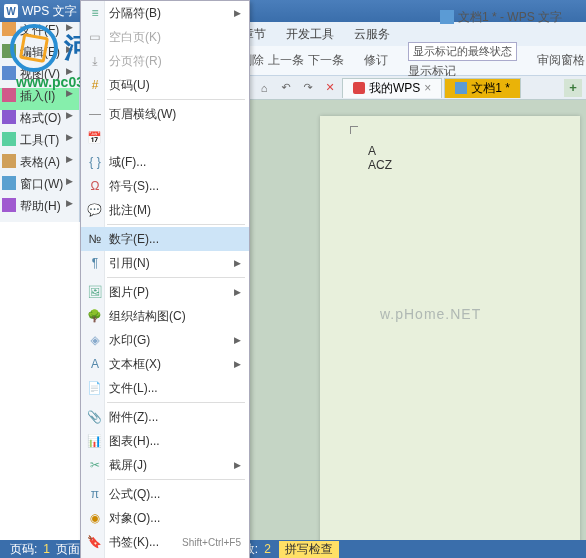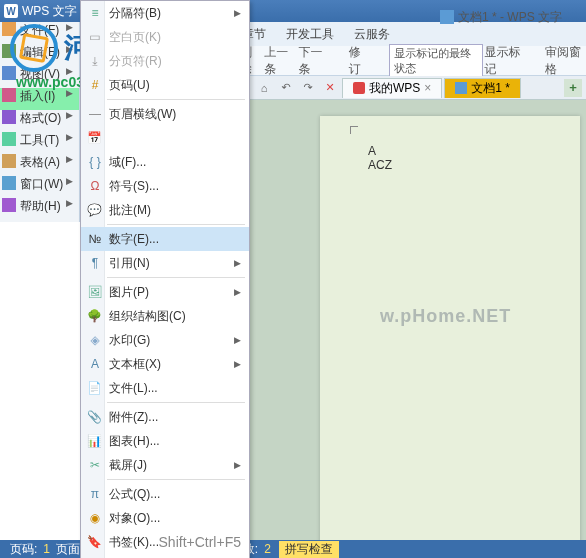--- a/index.html
+++ b/index.html
@@ -24,33 +24,33 @@
 .wm-logo{display:flex;align-items:center}
 .wm-circle{width:48px;height:48px;border:4px solid #2a8fd4;border-radius:50%;display:flex;align-items:center;justify-content:center;position:relative}
 .wm-circle::before{content:"";position:absolute;width:20px;height:20px;border:3px solid #f5a623;border-radius:3px;transform:rotate(10deg)}
 .wm-text{font-size:28px;font-weight:bold;color:#1a6bb0;margin-left:6px;letter-spacing:2px}
 .wm-url{color:#1fa050;font-size:14px;font-weight:bold;margin-top:2px;margin-left:6px}
 .submenu{position:absolute;left:80px;top:0;width:170px;background:#fff;border:1px solid #aab;box-shadow:2px 2px 4px rgba(0,0,0,0.2);z-index:100}
 .submenu .mrow{height:24px;display:flex;align-items:center;padding:0 8px 0 28px;position:relative;color:#333}
 .submenu .mrow:hover,.submenu .mrow.hover{background:#cde4f7}
 .submenu .mrow .mico{position:absolute;left:6px;width:16px;height:16px;display:flex;align-items:center;justify-content:center;font-size:12px}
 .submenu .mrow .marr{position:absolute;right:8px;font-size:9px;color:#666}
-.submenu .mrow .msc{position:absolute;right:8px;font-size:14px;color:#888}
+.submenu .mrow .msc{position:absolute;right:8px;font-size:10px;color:#888}
 .submenu .sep{height:1px;background:#ddd;margin:2px 4px 2px 26px}
 .submenu .iconstrip{position:absolute;left:0;top:0;bottom:0;width:24px;background:#f2f5f9;border-right:1px solid #e4e8ec}
 .workspace{position:absolute;left:250px;top:76px;right:0;bottom:18px;background:#c5d5c5}
 .tabbar{height:24px;background:#e8eef4;display:flex;align-items:center;border-bottom:1px solid #bcc;padding-left:4px;gap:2px}
 .tabbar .tbtn{width:20px;height:18px;display:flex;align-items:center;justify-content:center;color:#666;font-size:11px}
 .tabbar .tab{height:20px;padding:0 10px;display:flex;align-items:center;gap:4px;background:#f8fafc;border:1px solid #bcc;border-bottom:none;font-size:11px}
 .tabbar .tab.active{background:#eab308}
 .tabbar .add{width:18px;height:18px;background:#d4e4d4;color:#3a7a3a;display:flex;align-items:center;justify-content:center;margin-left:auto;margin-right:4px;font-size:13px;font-weight:bold}
 .page{position:absolute;left:70px;top:40px;width:260px;height:480px;background:#e8f0dc;box-shadow:0 0 4px rgba(0,0,0,0.2)}
 .page .corner{position:absolute;top:10px;left:30px;width:8px;height:8px;border-left:1px solid #888;border-top:1px solid #888}
 .page .txt{position:absolute;top:28px;left:48px;font-size:10px;color:#333;line-height:14px}
-.center-wm{position:absolute;top:190px;left:60px;color:rgba(120,130,140,0.5);font-size:18px;font-weight:bold;letter-spacing:1px}
+.center-wm{position:absolute;top:190px;left:60px;color:rgba(120,130,140,0.5);font-size:14px;font-weight:normal;letter-spacing:1px}
 .statusbar{position:absolute;bottom:0;left:0;right:0;height:18px;background:#3a6eab;color:#fff;display:flex;align-items:center;padding:0 6px;font-size:11px;gap:2px}
 .statusbar .seg{padding:0 4px}
 .statusbar .segv{color:#ffe066}
 .statusbar .mode{background:#ffe066;color:#333;padding:0 6px;margin-left:6px}
 .ico-file{background:#e8a050}
 .ico-edit{background:#6a9a5a}
 .ico-view{background:#5a8ad0}
 .ico-insert{background:#d05a8a}
 .ico-format{background:#8a5ad0}
 .ico-tool{background:#5ad0a0}
@@ -88,21 +88,21 @@
 
 <div class="ribbon">
   <div class="grp">
     <span>删除</span>
     <span>上一条</span>
     <span>下一条</span>
   </div>
   <div class="grp">
     <span>修订</span>
   </div>
-  <div class="grp" style="flex-direction:row;align-items:flex-start;gap:2px">
+  <div class="grp" style="flex-direction:column;align-items:flex-start;gap:2px">
     <div class="sel">显示标记的最终状态</div>
     <div style="display:flex;gap:8px">
       <span>显示标记</span>
     </div>
   </div>
   <span>审阅窗格</span>
 </div>
 
 <div class="left-panel">
   <div class="left-item">

